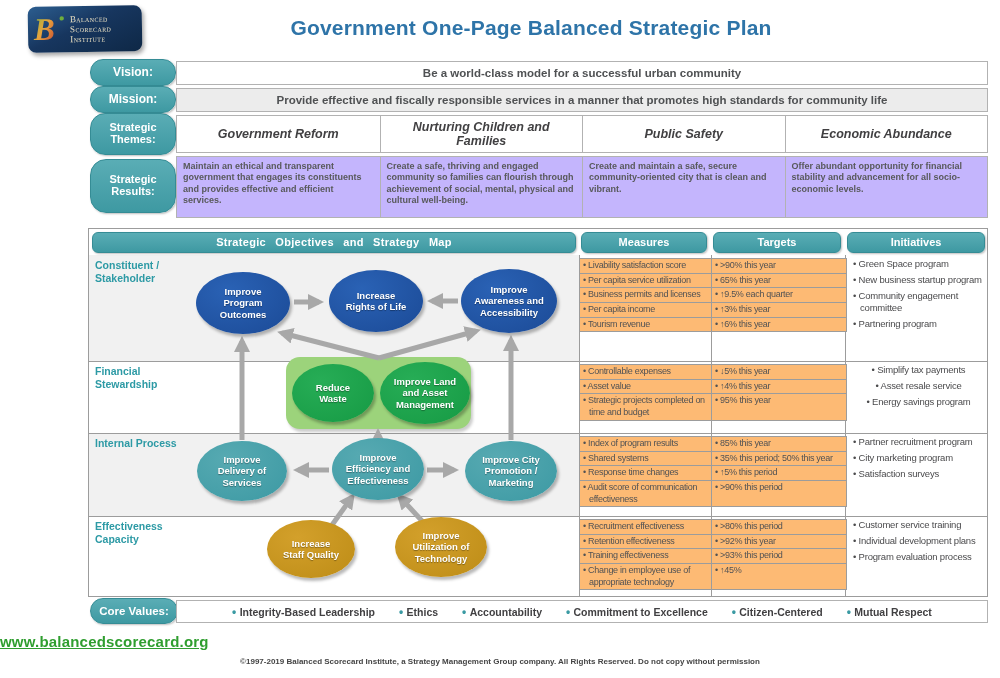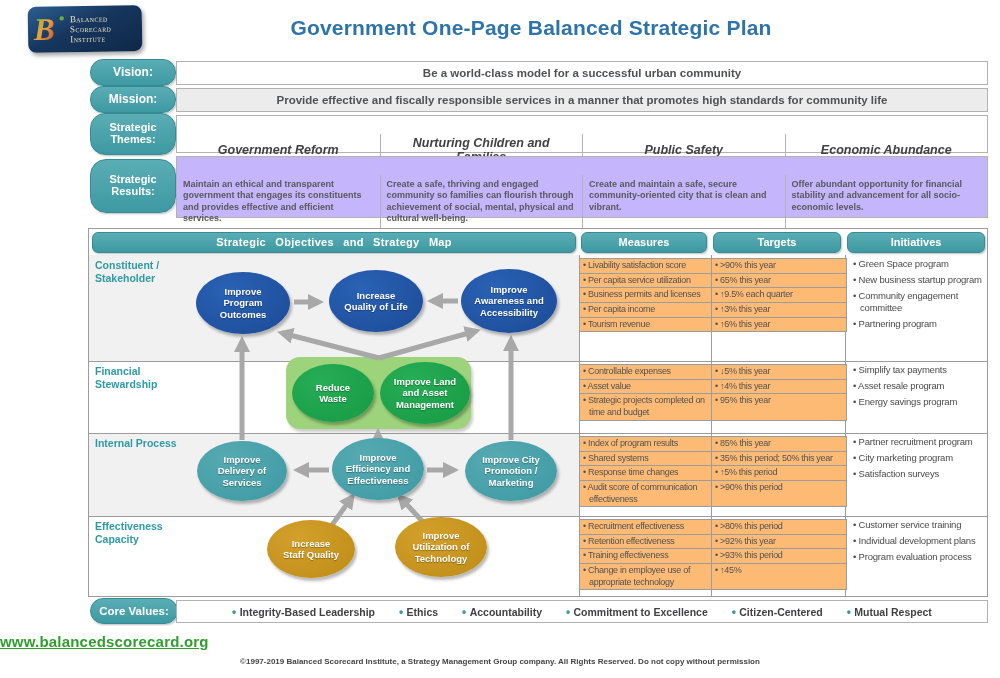--- a/index.html
+++ b/index.html
@@ -22,21 +22,21 @@
   .pill{position:absolute;background:linear-gradient(#5aadb5,#3e99a2);
         border:1px solid #358c95;border-radius:13px;color:#fff;font-weight:700;
         display:flex;align-items:center;justify-content:center;text-align:center;
         box-shadow:1px 1px 2px rgba(0,0,0,.25);line-height:1.05;box-sizing:border-box;}
 
   
   .rowbox{position:absolute;left:176px;width:812px;border:1px solid #b2b2b2;box-sizing:border-box;}
   .centertxt{display:flex;align-items:center;justify-content:center;
         font-weight:700;color:#4F5153;font-size:11.5px;}
   .grid4{display:grid;grid-template-columns:1fr 1fr 1fr 1fr;}
-  .grid4>div{border-left:1px solid #b2b2b2;box-sizing:border-box;margin-top:18px;}
+  .grid4>div{border-left:1px solid #b2b2b2;box-sizing:border-box;}
   .grid4>div:first-child{border-left:none;}
   .theme-cell{display:flex;align-items:center;justify-content:center;text-align:center;
         font-style:italic;font-weight:700;font-size:12.5px;color:#414042;padding:2px 6px;}
   .result-cell{font-size:9px;font-weight:700;color:#58595B;line-height:1.25;padding:4px 6px;}
 
   
   #scorecard{position:absolute;left:88px;top:228px;width:900px;height:369px;
         border:1px solid #9c9c9c;background:#fff;box-sizing:border-box;}
   .hdr{position:absolute;height:21px;border-radius:6px;font-size:11px;top:3px;}
   .mapband{position:absolute;left:0;width:490px;}
@@ -171,21 +171,21 @@
         <line x1="422" y1="211" x2="422" y2="111" marker-end="url(#ah)"></line>
         <line x1="240" y1="241" x2="209" y2="241" marker-end="url(#ah)"></line>
         <line x1="338" y1="241" x2="365" y2="241" marker-end="url(#ah)"></line>
         <line x1="289" y1="213" x2="289" y2="204" marker-end="url(#ah)"></line>
         <line x1="243" y1="296" x2="263" y2="268" marker-end="url(#ah)"></line>
         <line x1="334" y1="293" x2="311" y2="268" marker-end="url(#ah)"></line>
       </g>
     </svg>
 
     <div class="oval blue" style="left:107px;top:43px;width:94px;height:62px;">Improve Program Outcomes</div>
-    <div class="oval blue" style="left:240px;top:41px;width:94px;height:62px;">Increase Quality of Life</div>
+    <div class="oval blue" style="left:240px;top:41px;width:94px;height:62px;">Increase Rights of Life</div>
     <div class="oval blue" style="left:372px;top:40px;width:96px;height:64px;">Improve Awareness and Accessibility</div>
 
     <div class="oval greenov" style="left:203px;top:135px;width:82px;height:58px;padding:0 14px;">Reduce Waste</div>
     <div class="oval greenov" style="left:291px;top:133px;width:90px;height:62px;padding:0 10px;">Improve Land and Asset Management</div>
 
     <div class="oval teal" style="left:108px;top:212px;width:90px;height:60px;">Improve Delivery of Services</div>
     <div class="oval teal" style="left:243px;top:209px;width:92px;height:62px;">Improve Efficiency and Effectiveness</div>
     <div class="oval teal" style="left:376px;top:212px;width:92px;height:60px;">Improve City Promotion / Marketing</div>
 
     <div class="oval gold" style="left:178px;top:291px;width:88px;height:58px;">Increase Staff Quality</div>
@@ -239,23 +239,23 @@
       <tr>
             <td>Asset value</td>
           <td>↑4% this year</td>
           </tr>
       <tr>
             <td>Strategic projects completed on time and budget</td>
           <td>95% this year</td>
           </tr>
     </tbody>
       </table>
-    <div class="inits" style="top:135px;">
+    <div class="inits" style="top:135px;text-align:center;">
       <div class="init">Simplify tax payments</div>
-      <div class="init">Asset resale program</div>
+      <div class="init">Asset resale service</div>
       <div class="init">Energy savings program</div>
     </div>
 
     <table class="mtab" style="top:207px;">
       <colgroup>
           <col class="c-m">
           <col class="c-t">
         </colgroup>
       <tbody>
           <tr>

